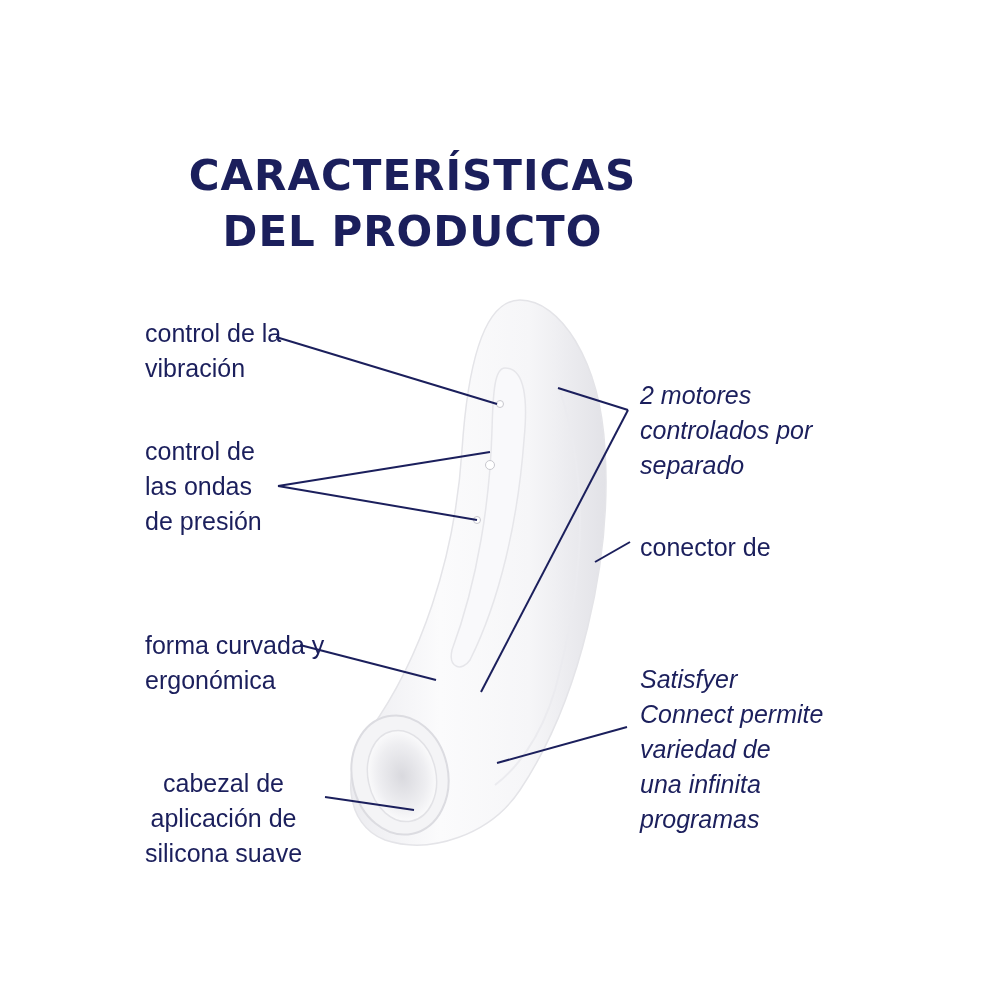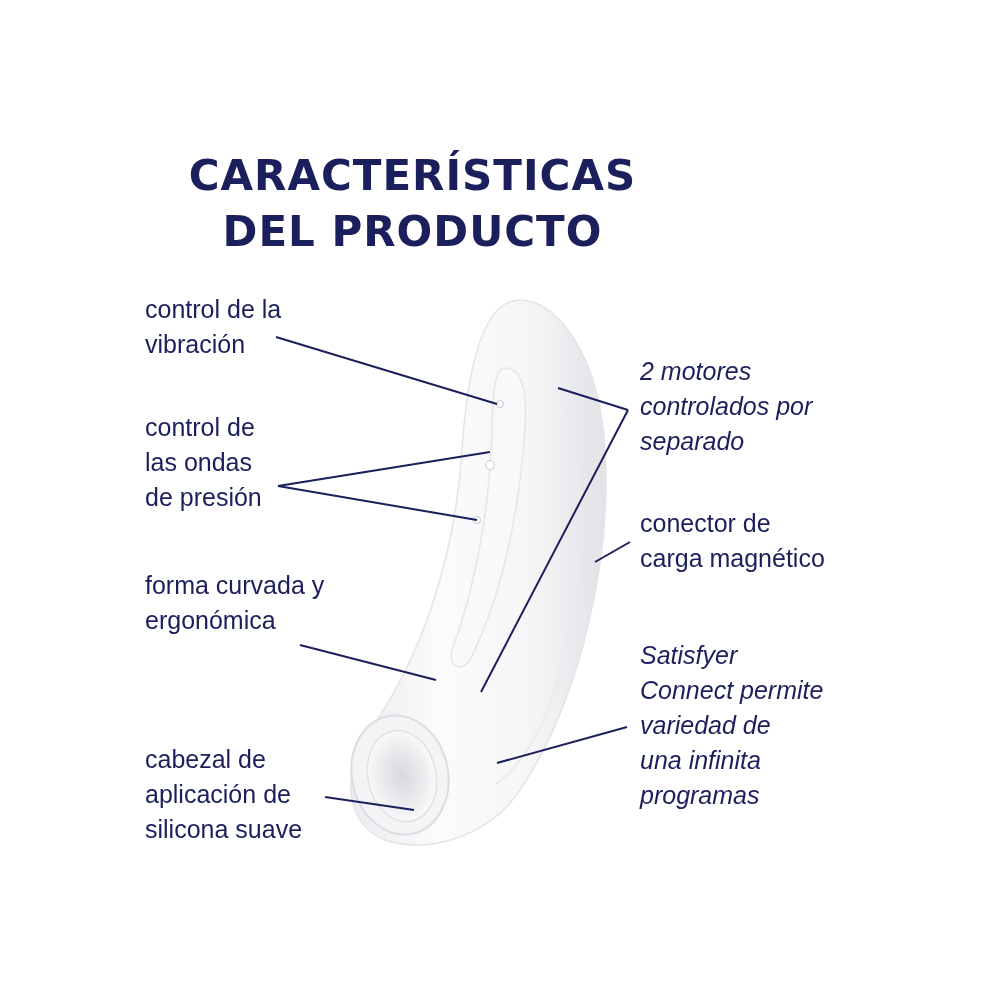--- a/index.html
+++ b/index.html
@@ -28,20 +28,21 @@
       letter-spacing: 1px;
       color: #1b1f5c;
     }
     .title span { display: block; }
     .label {
       position: absolute;
       font-size: 25px;
       line-height: 35px;
       color: #1b1f5c;
       white-space: nowrap;
+      margin-top: 24px;
     }
     .label span { display: block; }
     svg.art {
       position: absolute;
       left: 0;
       top: 0;
       width: 1000px;
       height: 1000px;
     }
   </style>
@@ -120,40 +121,39 @@
   <span>control de la</span>
   <span>vibración</span>
 </div>
 
 <div class="label" style="left:145px; top:410px;">
   <span>control de</span>
   <span>las ondas</span>
   <span>de presión</span>
 </div>
 
-<div class="label" style="left:145px; top:568px;">
+<div class="label" style="left:145px; top:604px;">
   <span>forma curvada y</span>
   <span>ergonómica</span>
 </div>
 
-<div class="label" style="left:145px; top:742px;">
+<div class="label" style="left:145px; top:742px;text-align:center;">
   <span>cabezal de</span>
   <span>aplicación de</span>
   <span>silicona suave</span>
 </div>
 
 <div class="label" style="left:640px; top:354px;font-style:italic;">
   <span>2 motores</span>
   <span>controlados por</span>
   <span>separado</span>
 </div>
 
 <div class="label" style="left:640px; top:506px;">
   <span>conector de</span>
-  <span>carga magnético</span>
 </div>
 
 <div class="label" style="left:640px; top:638px;font-style:italic;">
   <span>Satisfyer</span>
   <span>Connect permite</span>
   <span>variedad de</span>
   <span>una infinita</span>
   <span>programas</span>
 </div>
 

